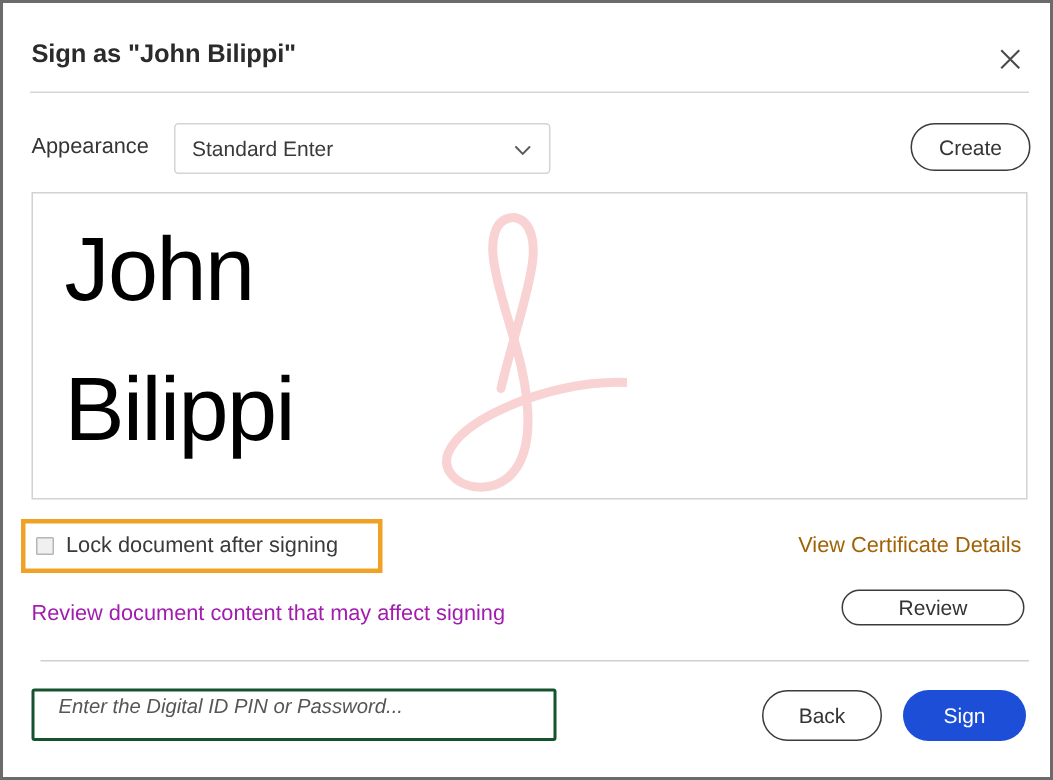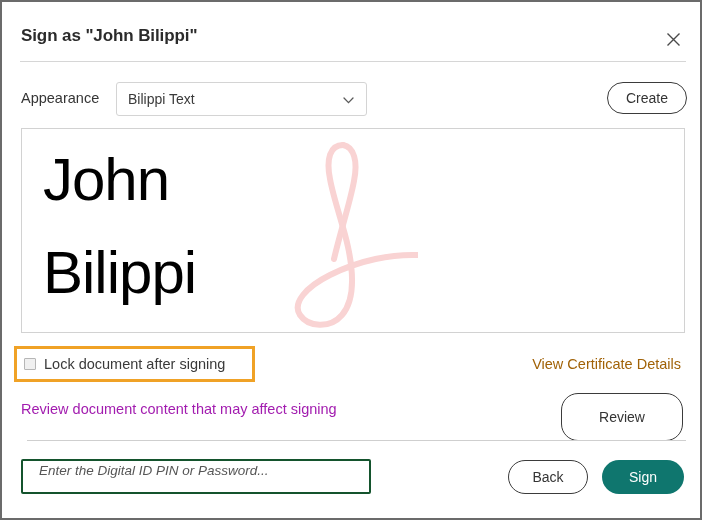--- a/index.html
+++ b/index.html
@@ -237,21 +237,21 @@
     top: 399px;
     font-size: 14.5px;
     color: #a21caf;
     white-space: nowrap;
   }
   .review-button {
     position: absolute;
     right: 17px;
     top: 391px;
     width: 122px;
-    height: 48px;
+    height: 24px;
     box-sizing: border-box;
     border: 1.5px solid #3b3b3b;
     border-radius: 17px;
     background: #ffffff;
     display: flex;
     align-items: center;
     justify-content: center;
     font-size: 14px;
     color: #343434;
     cursor: pointer;
@@ -311,21 +311,21 @@
   }
   .sign-button {
     position: absolute;
     left: 600px;
     top: 458px;
     width: 82px;
     height: 34px;
     box-sizing: border-box;
     border: none;
     border-radius: 18px;
-    background: #0f766e;
+    background: #1d4ed8;
     display: flex;
     align-items: center;
     justify-content: center;
     font-size: 14px;
     color: #ffffff;
     cursor: pointer;
     font-family: "Liberation Sans", sans-serif;
   }
 </style>
 </head>
@@ -341,21 +341,21 @@
           <path d="M1.5 1.5 L13.5 13.5 M13.5 1.5 L1.5 13.5" stroke="#4a4a4a" stroke-width="1.4" fill="none"></path>
         </svg>
       </div>
     </div>
     <div class="header-rule"></div>
 
     <div class="appearance-row">
       <div class="appearance-label">Appearance</div>
 
       <div class="appearance-select">
-        <span class="appearance-select-value">Bilippi Text</span>
+        <span class="appearance-select-value">Standard Enter</span>
         <span class="chevron-down">
           <svg width="11" height="11" viewBox="0 0 11 11">
             <path d="M1 3 L5.5 7.6 L10 3" stroke="#5a5a5a" stroke-width="1.3" fill="none" stroke-linecap="round"></path>
           </svg>
         </span>
       </div>
 
       <div class="create-button">Create</div>
     </div>
 

